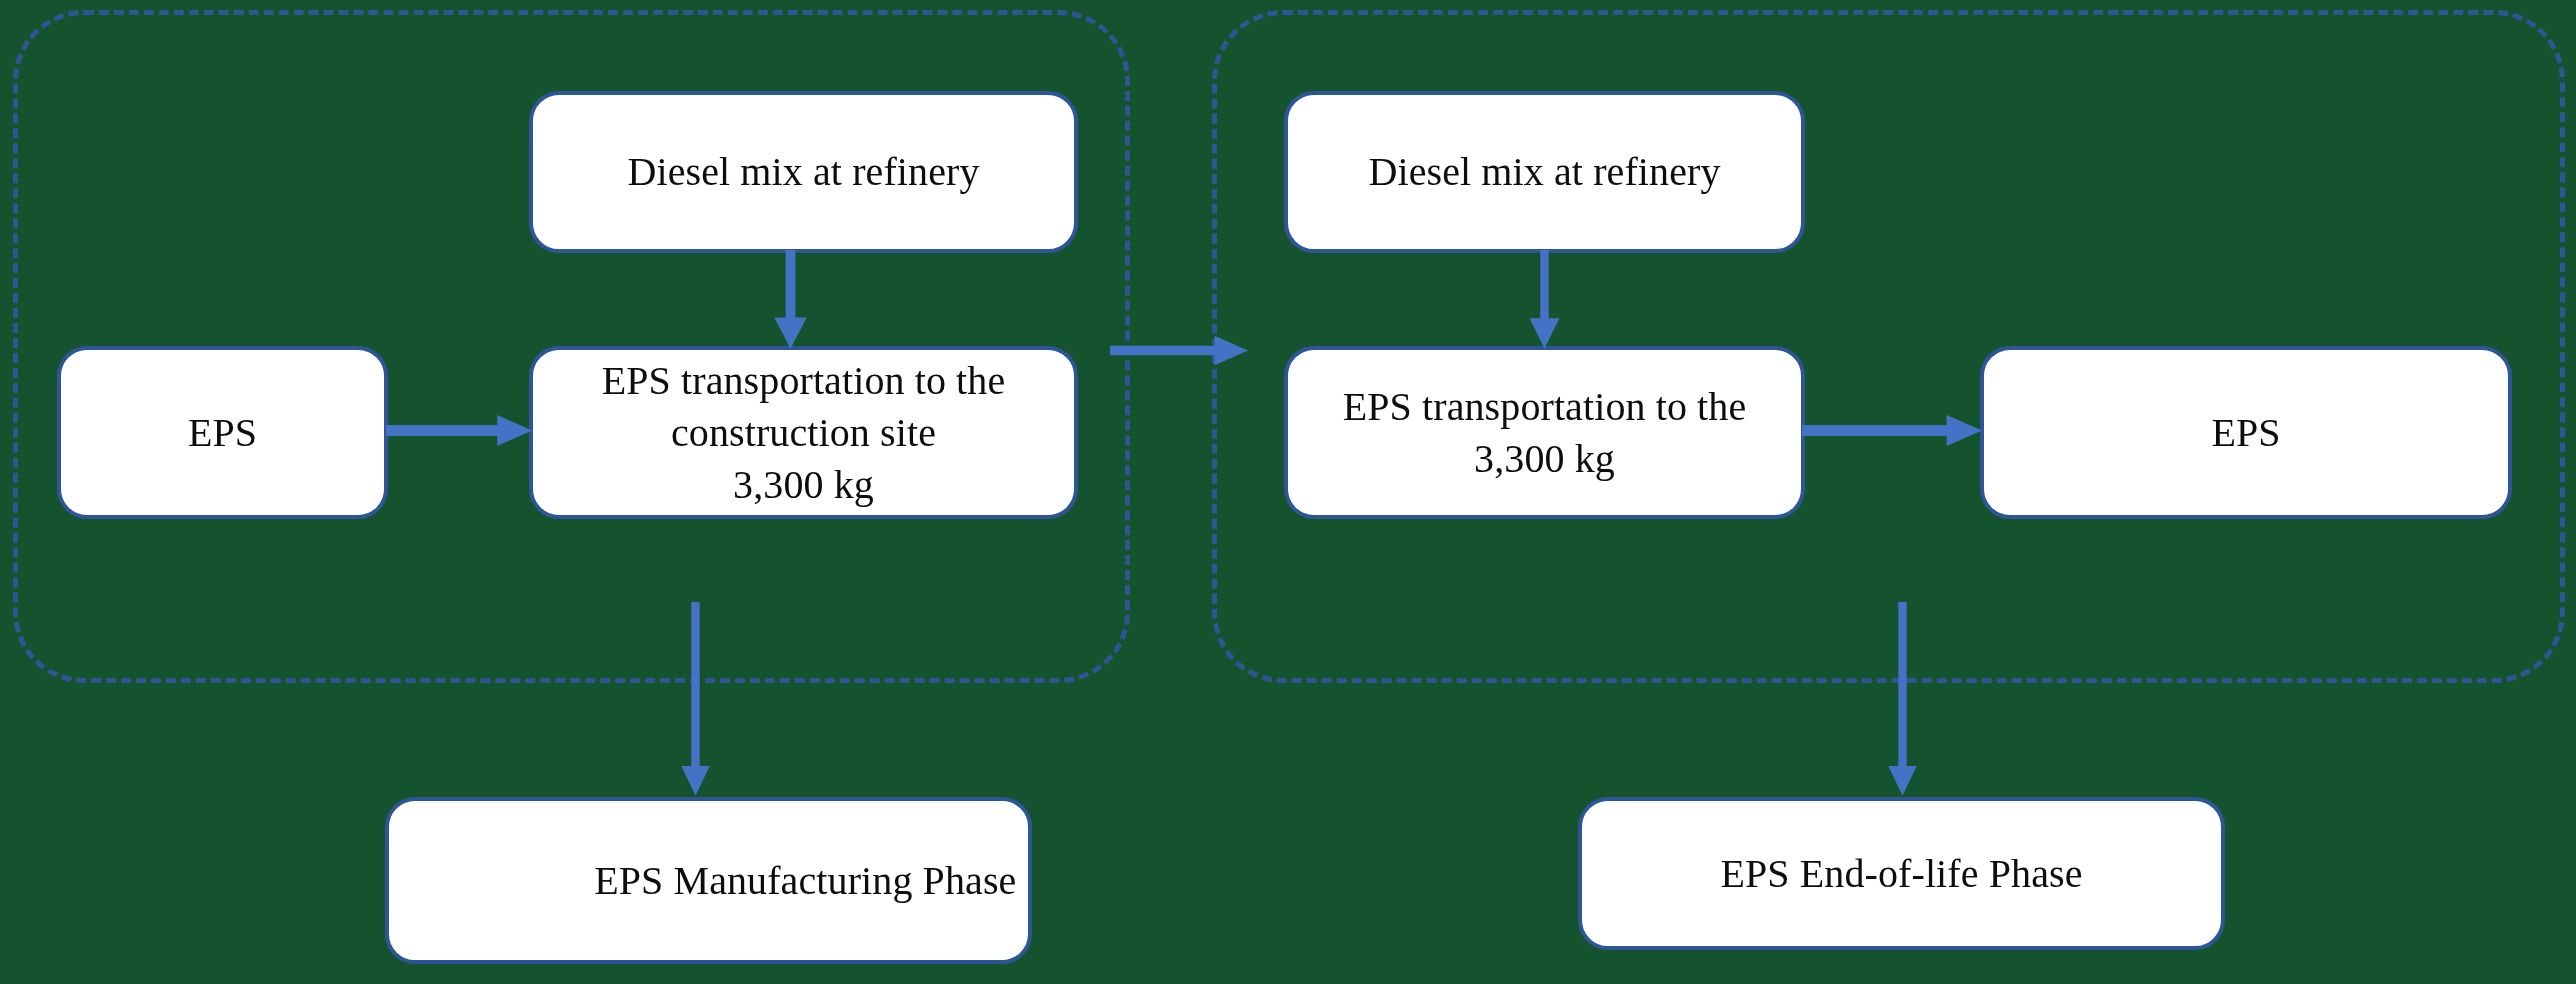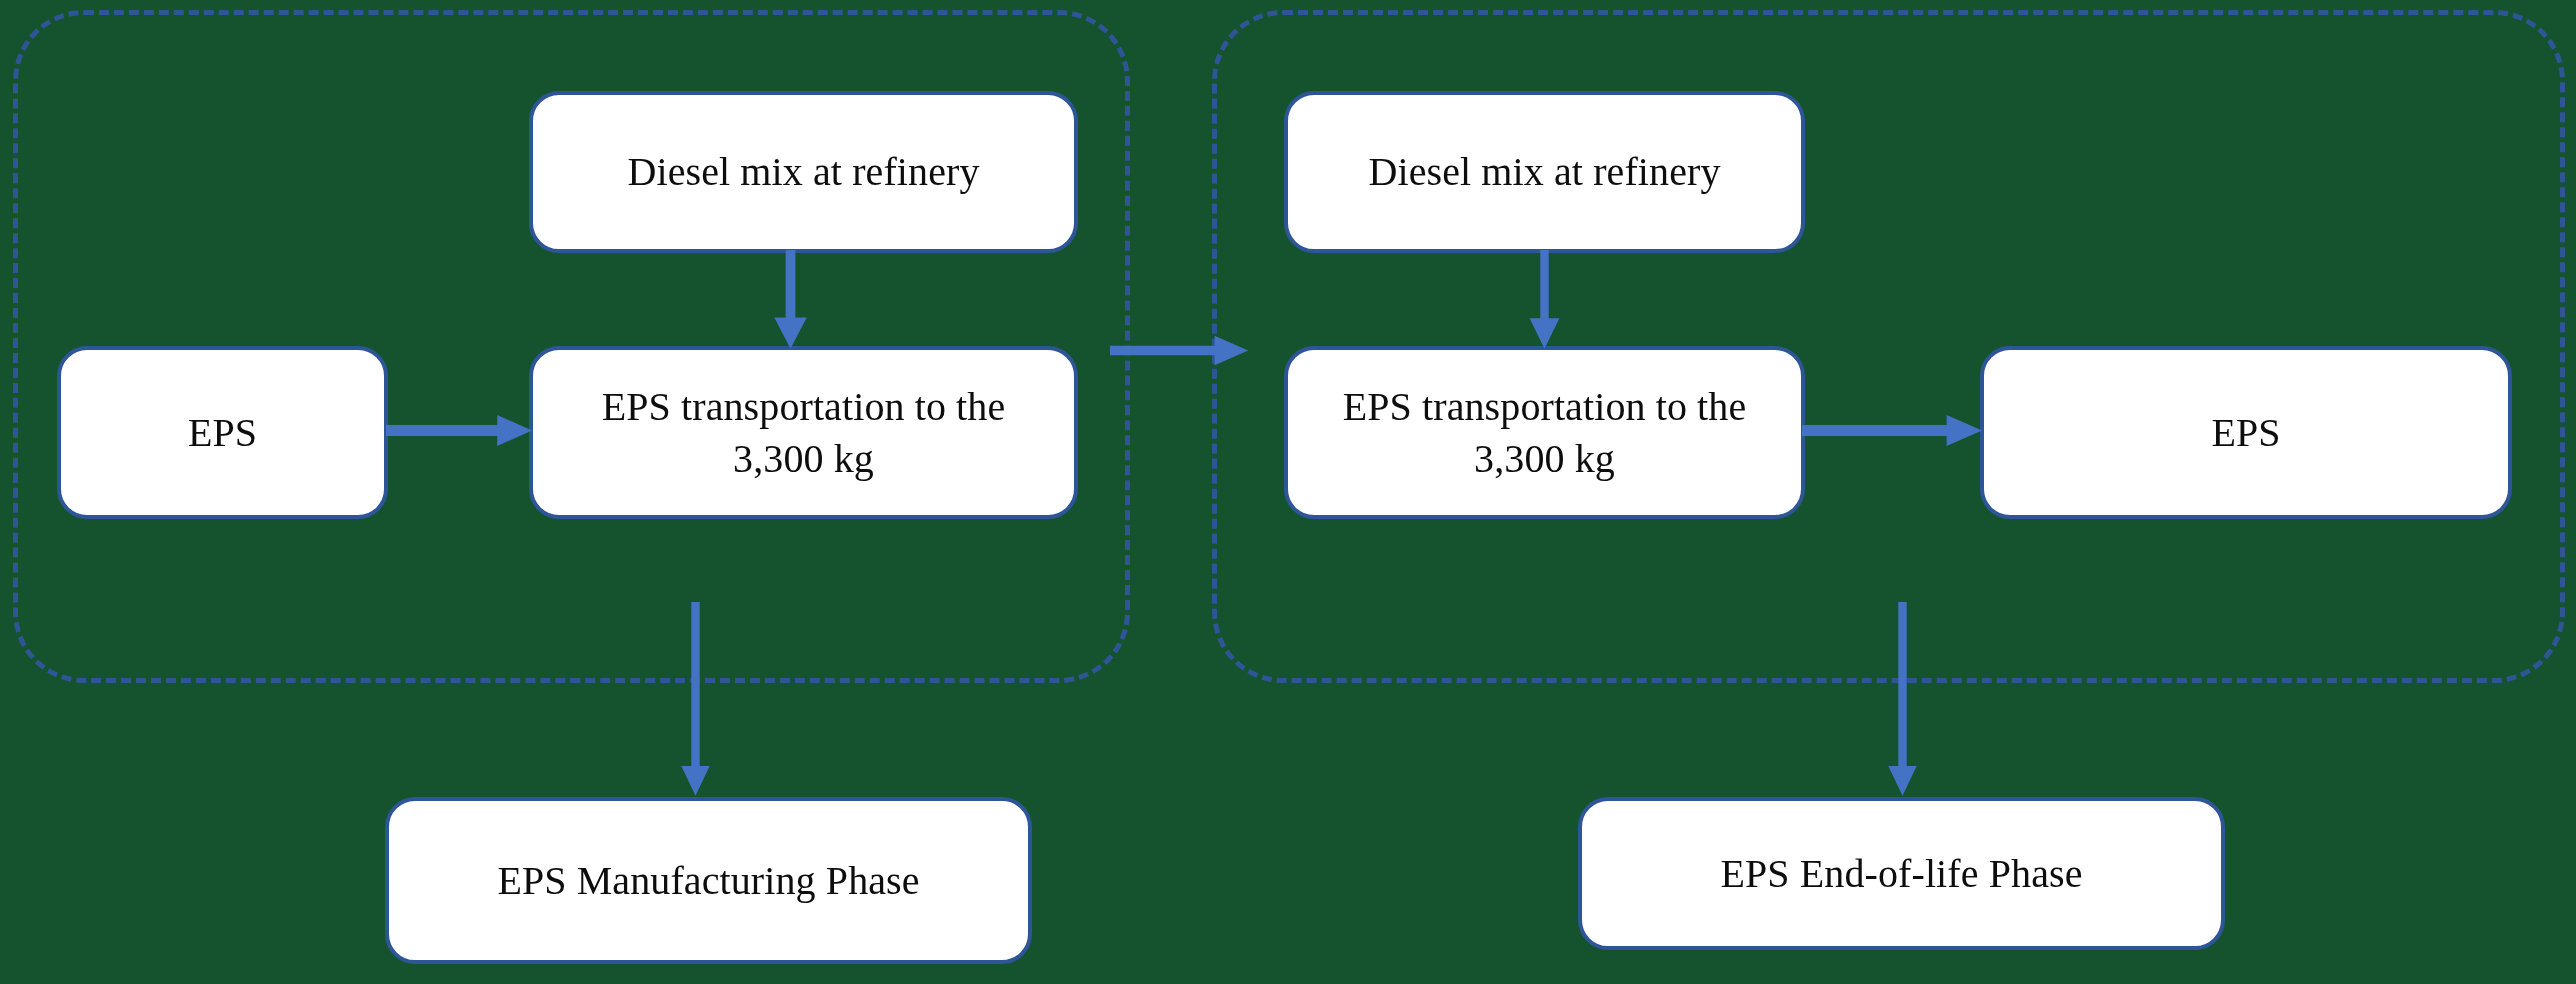--- a/index.html
+++ b/index.html
@@ -98,37 +98,38 @@
   <div class="node" style="left:529px;top:91px;width:549px;height:162px;">
     <span>Diesel mix at refinery</span>
   </div>
 
   <div class="node" style="left:57px;top:346px;width:331px;height:173px;flex-direction:column;">
     <span>EPS</span>
   </div>
 
   <div class="node" style="left:529px;top:346px;width:549px;height:173px;flex-direction:column;">
     <span>EPS transportation to the</span>
+    <span>construction site</span>
     <span>3,300 kg</span>
   </div>
 
   <div class="node" style="left:1284px;top:91px;width:521px;height:162px;">
     <span>Diesel mix at refinery</span>
   </div>
 
   <div class="node" style="left:1284px;top:346px;width:521px;height:173px;flex-direction:column;">
     <span>EPS transportation to the</span>
     <span>3,300 kg</span>
   </div>
 
   <div class="node" style="left:1980px;top:346px;width:532px;height:173px;flex-direction:column;">
     <span>EPS</span>
   </div>
 
-  <div class="node" style="left:385px;top:797px;width:647px;height:167px;">
+  <div class="node" style="left:385px;top:797px;width:647px;height:167px;text-align:right;">
     <span>EPS Manufacturing Phase</span>
   </div>
 
   <div class="node" style="left:1578px;top:797px;width:647px;height:153px;">
     <span>EPS End-of-life Phase</span>
   </div>
 
 </div>
 
 

